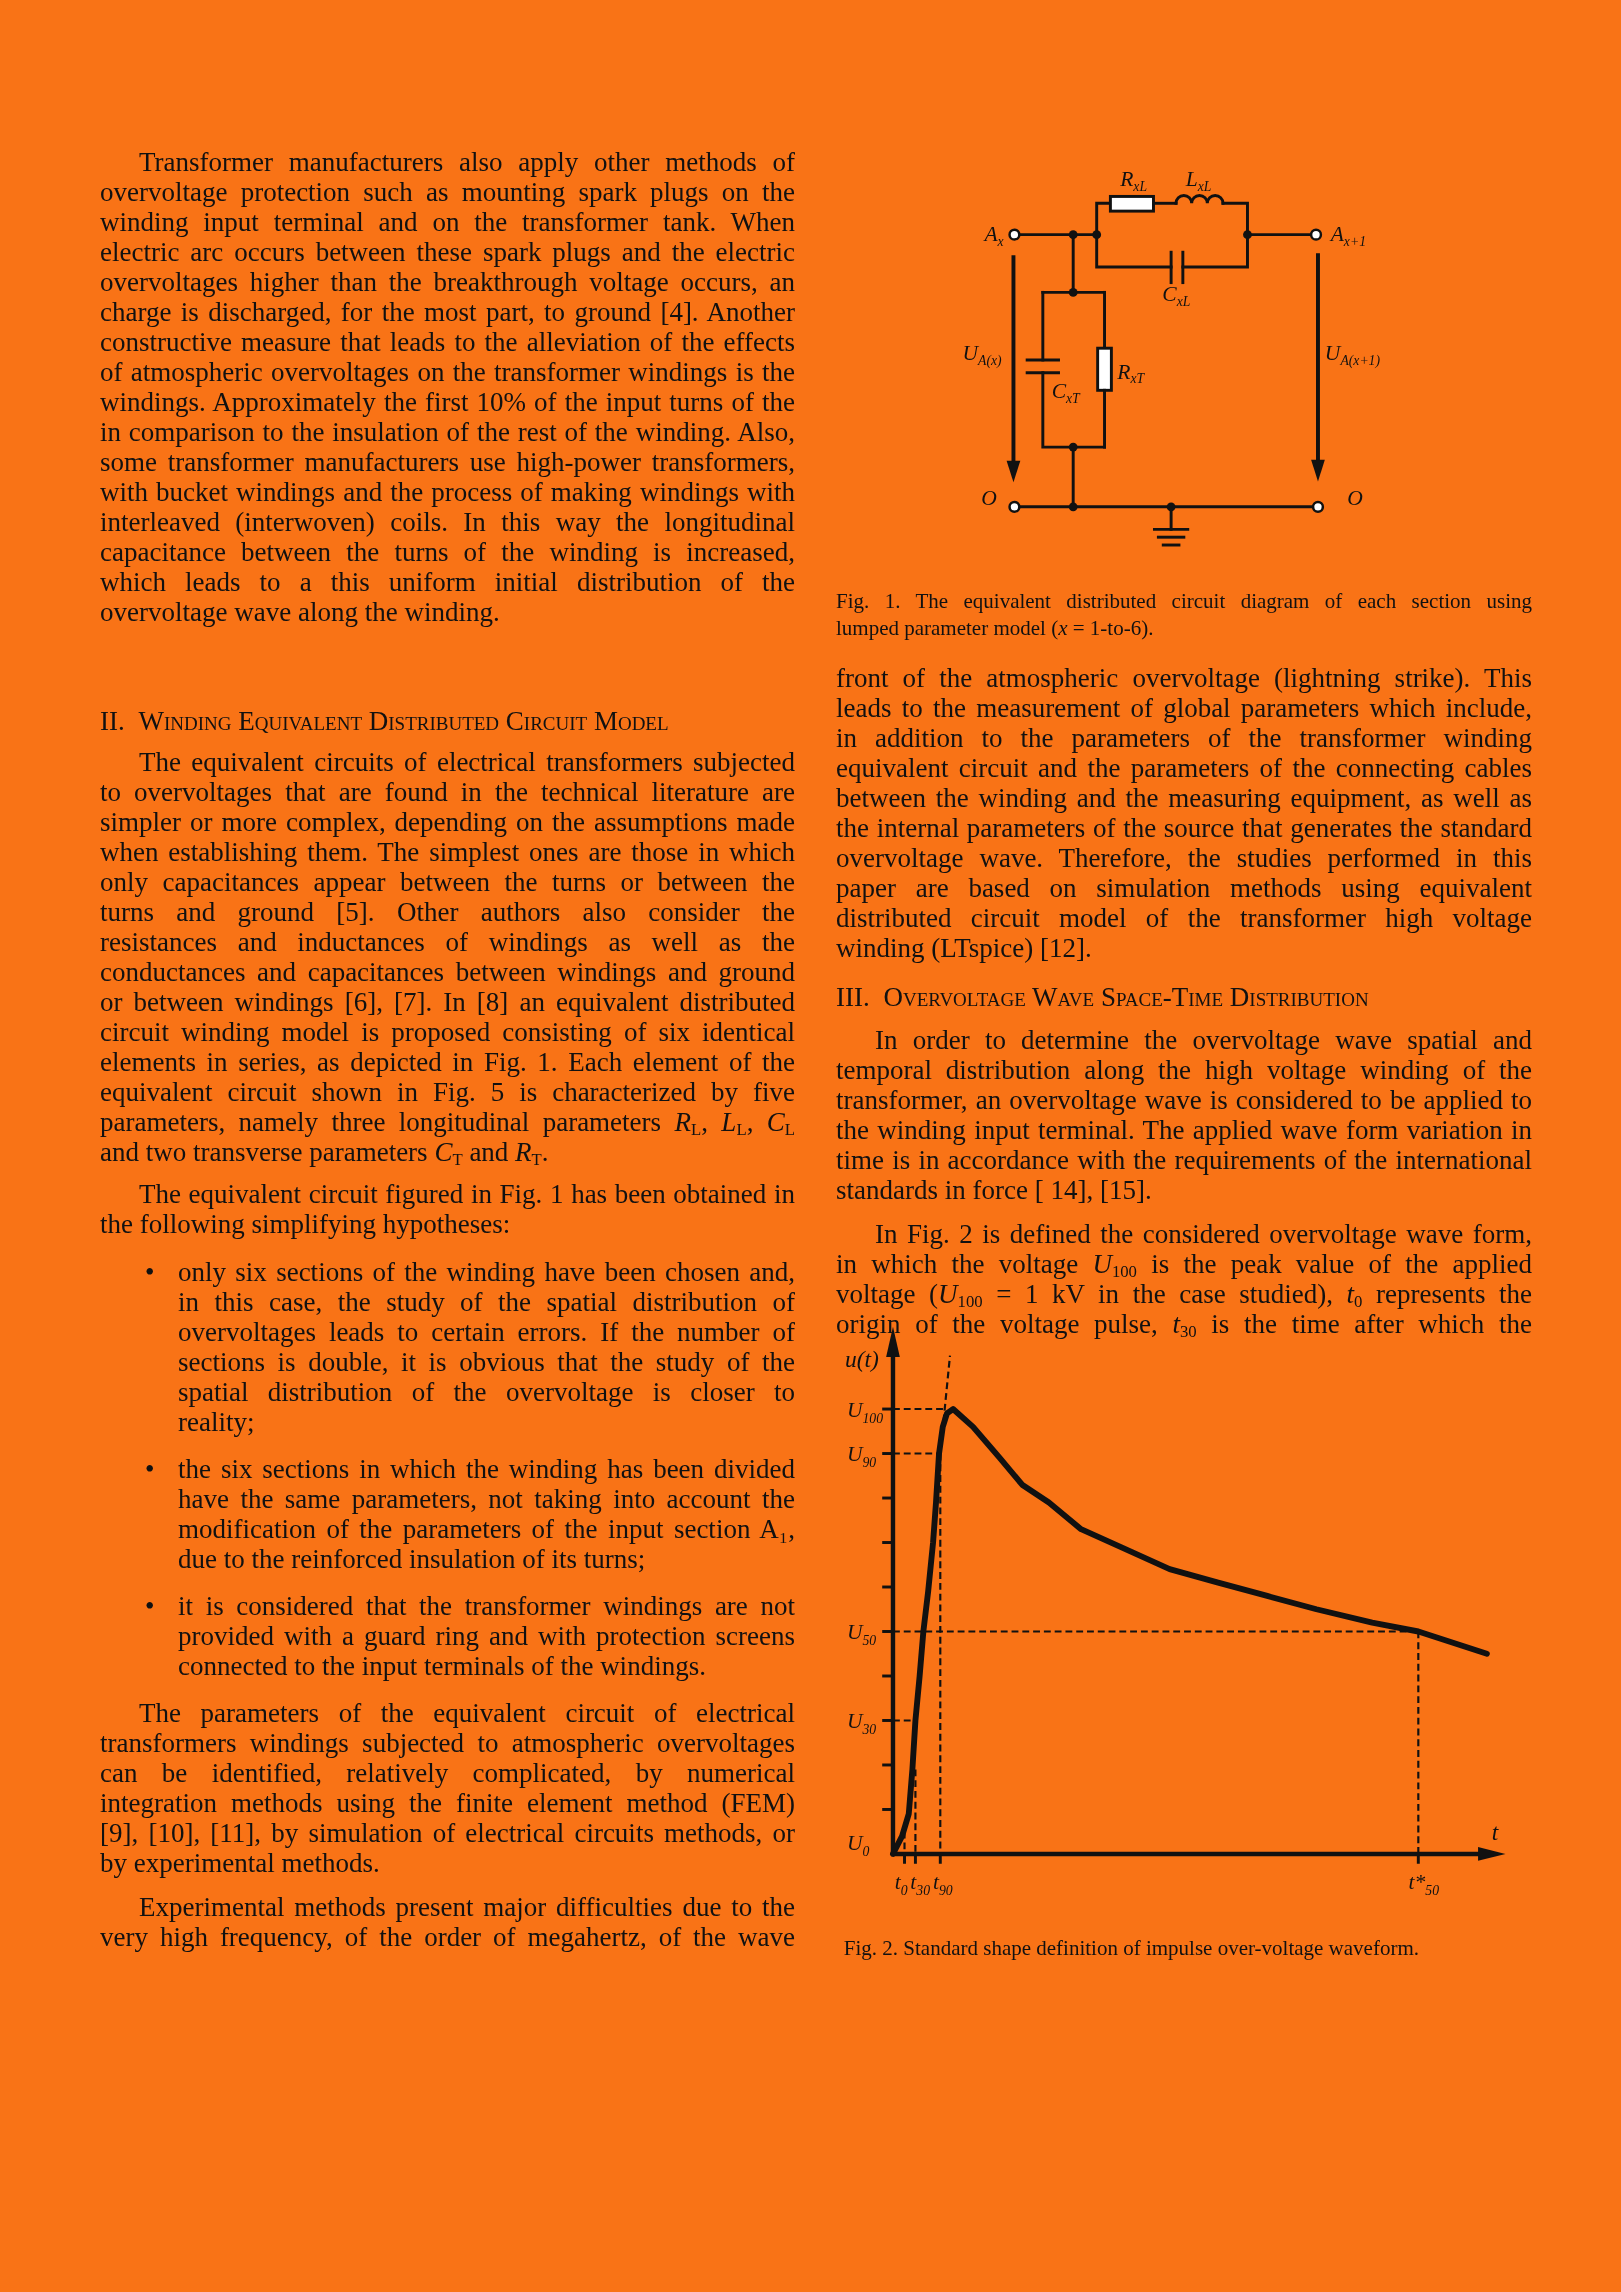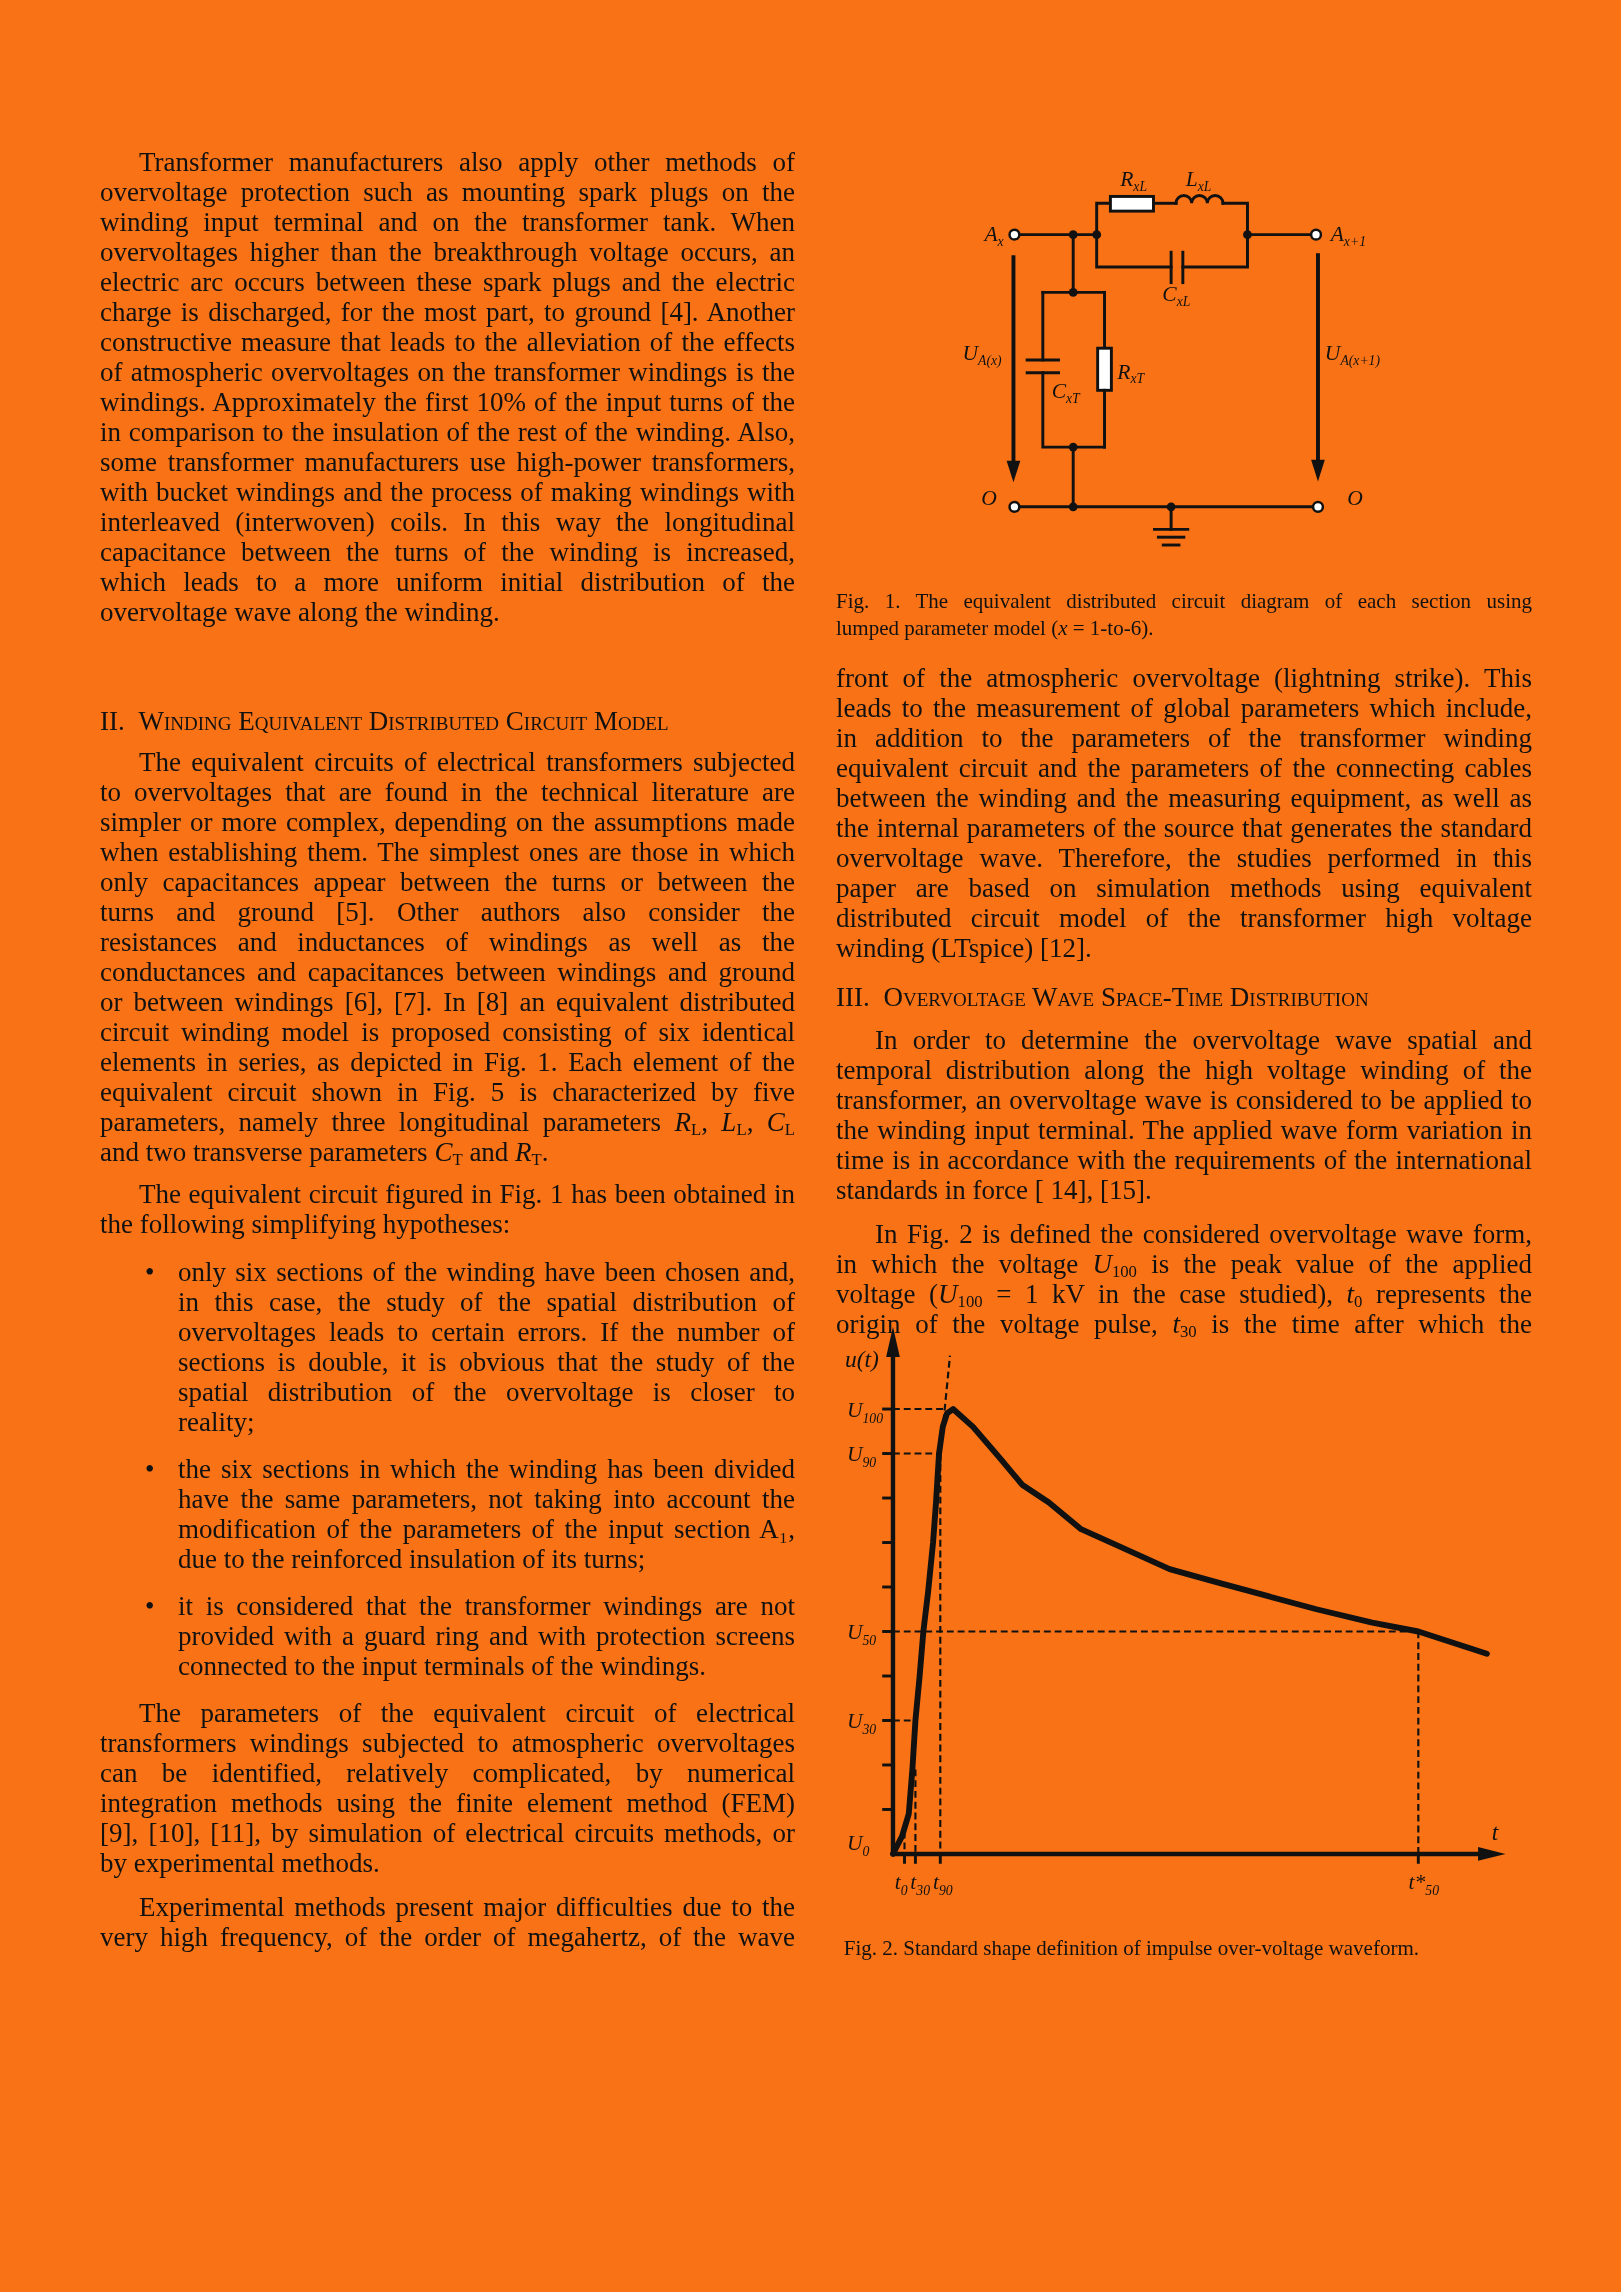--- a/index.html
+++ b/index.html
@@ -25,32 +25,32 @@
 </head>
 <body>
 
 <div id="page">
 
   <div class="col" id="lc">
     <div class="blk indent" style="top:147px">
         <div class="ln">Transformer manufacturers also apply other methods of</div>
         <div class="ln">overvoltage protection such as mounting spark plugs on the</div>
         <div class="ln">winding input terminal and on the transformer tank. When</div>
+        <div class="ln">electric arc occurs between these spark plugs and the electric</div>
         <div class="ln">overvoltages higher than the breakthrough voltage occurs, an</div>
-        <div class="ln">electric arc occurs between these spark plugs and the electric</div>
         <div class="ln">charge is discharged, for the most part, to ground [4]. Another</div>
         <div class="ln">constructive measure that leads to the alleviation of the effects</div>
         <div class="ln">of atmospheric overvoltages on the transformer windings is the</div>
         <div class="ln">windings. Approximately the first 10% of the input turns of the</div>
         <div class="ln">in comparison to the insulation of the rest of the winding. Also,</div>
         <div class="ln">some transformer manufacturers use high-power transformers,</div>
         <div class="ln">with bucket windings and the process of making windings with</div>
         <div class="ln">interleaved (interwoven) coils. In this way the longitudinal</div>
         <div class="ln">capacitance between the turns of the winding is increased,</div>
-        <div class="ln">which leads to a more uniform initial distribution of the</div>
+        <div class="ln">which leads to a this uniform initial distribution of the</div>
         <div class="ln last">overvoltage wave along the winding.</div>
       </div>
 
     <div class="hd" style="top:706px">
       <span class="num">II.</span><span>Winding Equivalent Distributed Circuit Model</span>
     </div>
 
     <div class="blk indent" style="top:747px">
         <div class="ln">The equivalent circuits of electrical transformers subjected</div>
         <div class="ln">to overvoltages that are found in the technical literature are</div>

